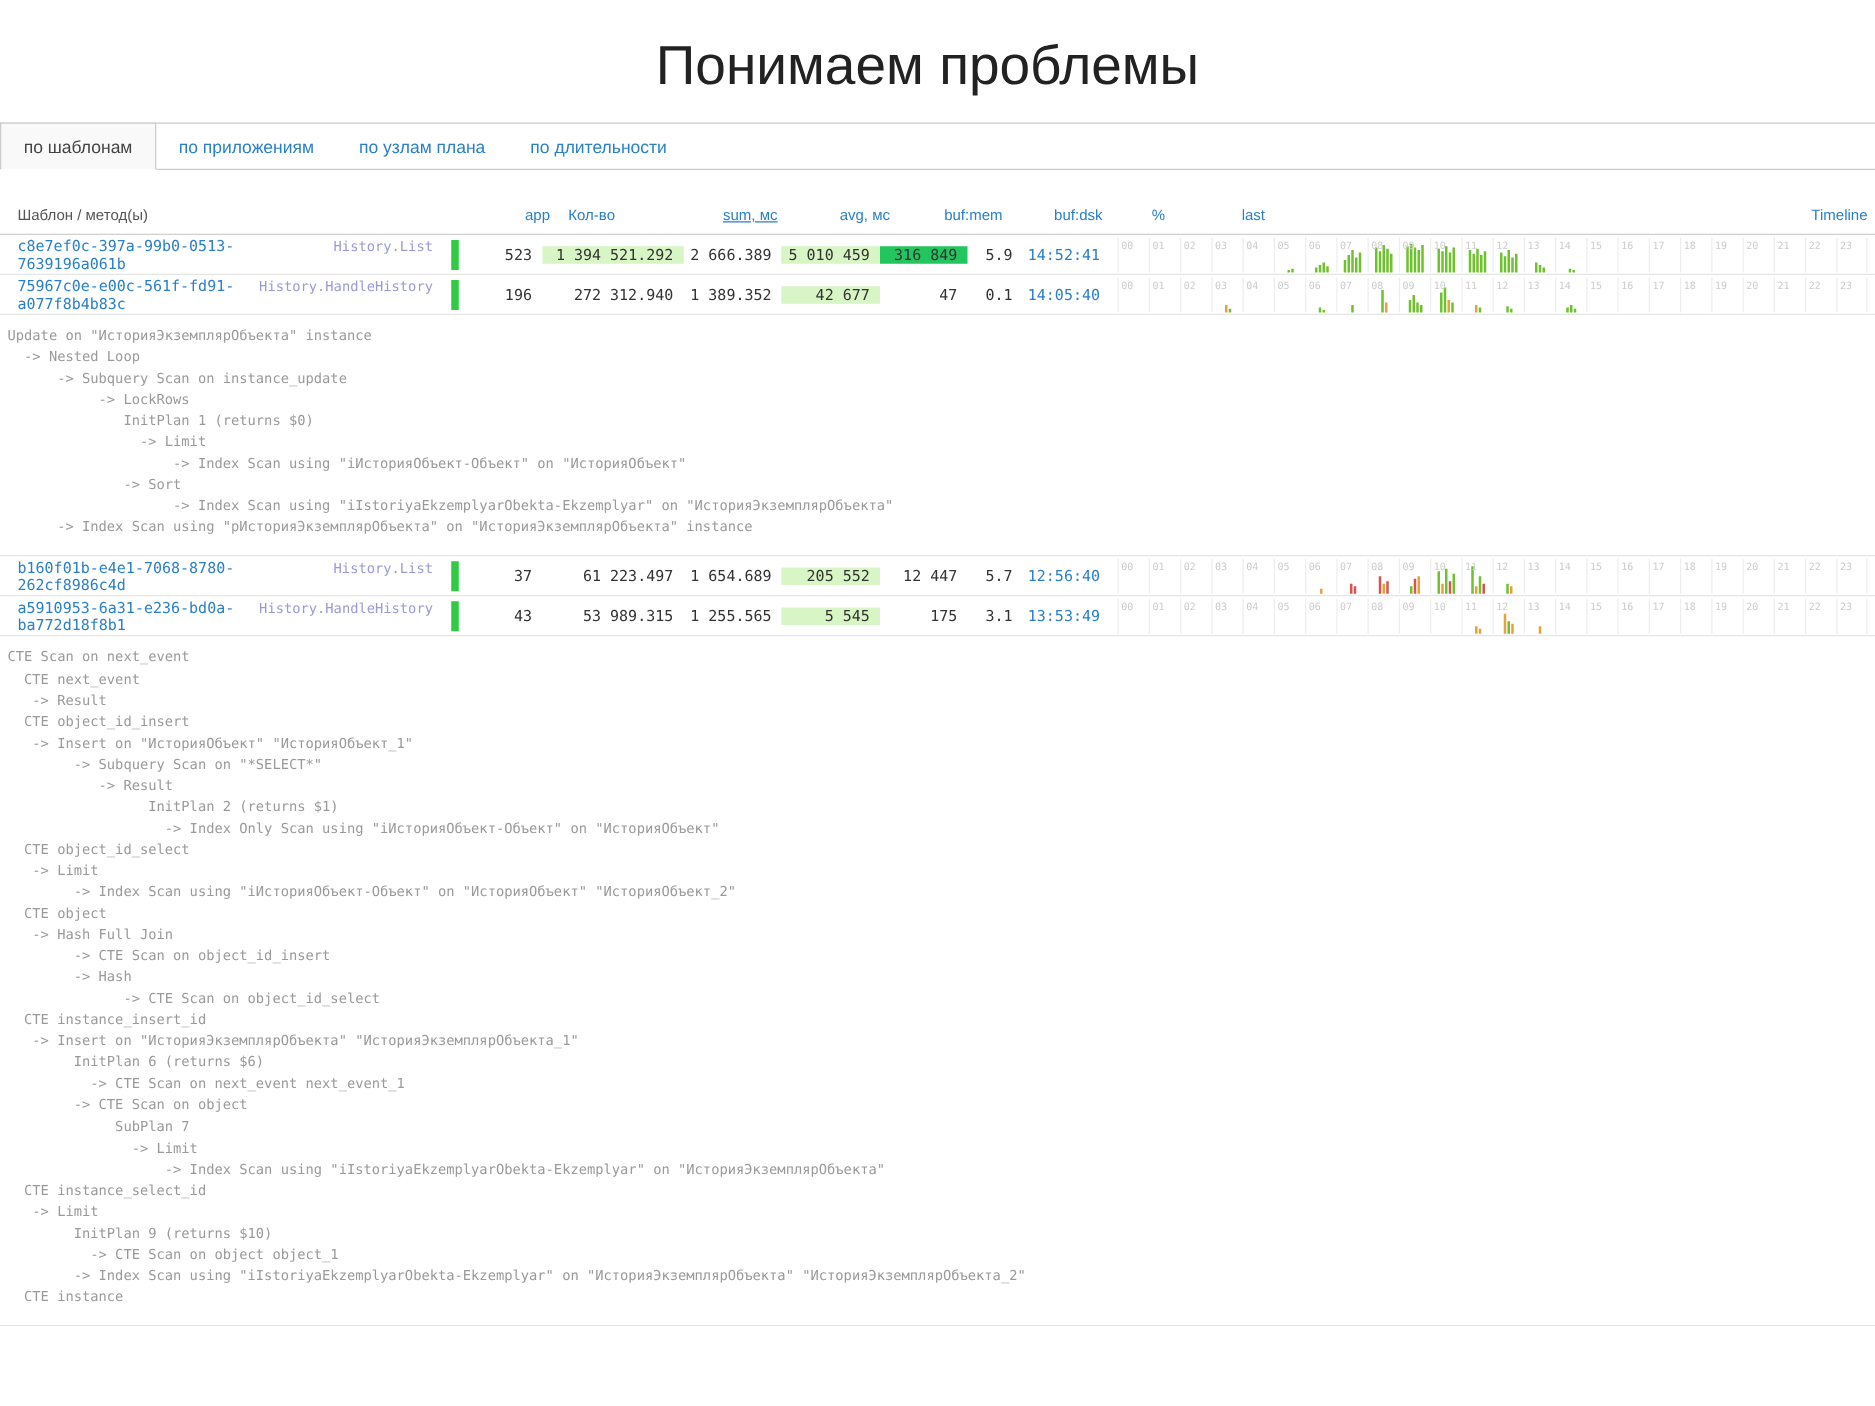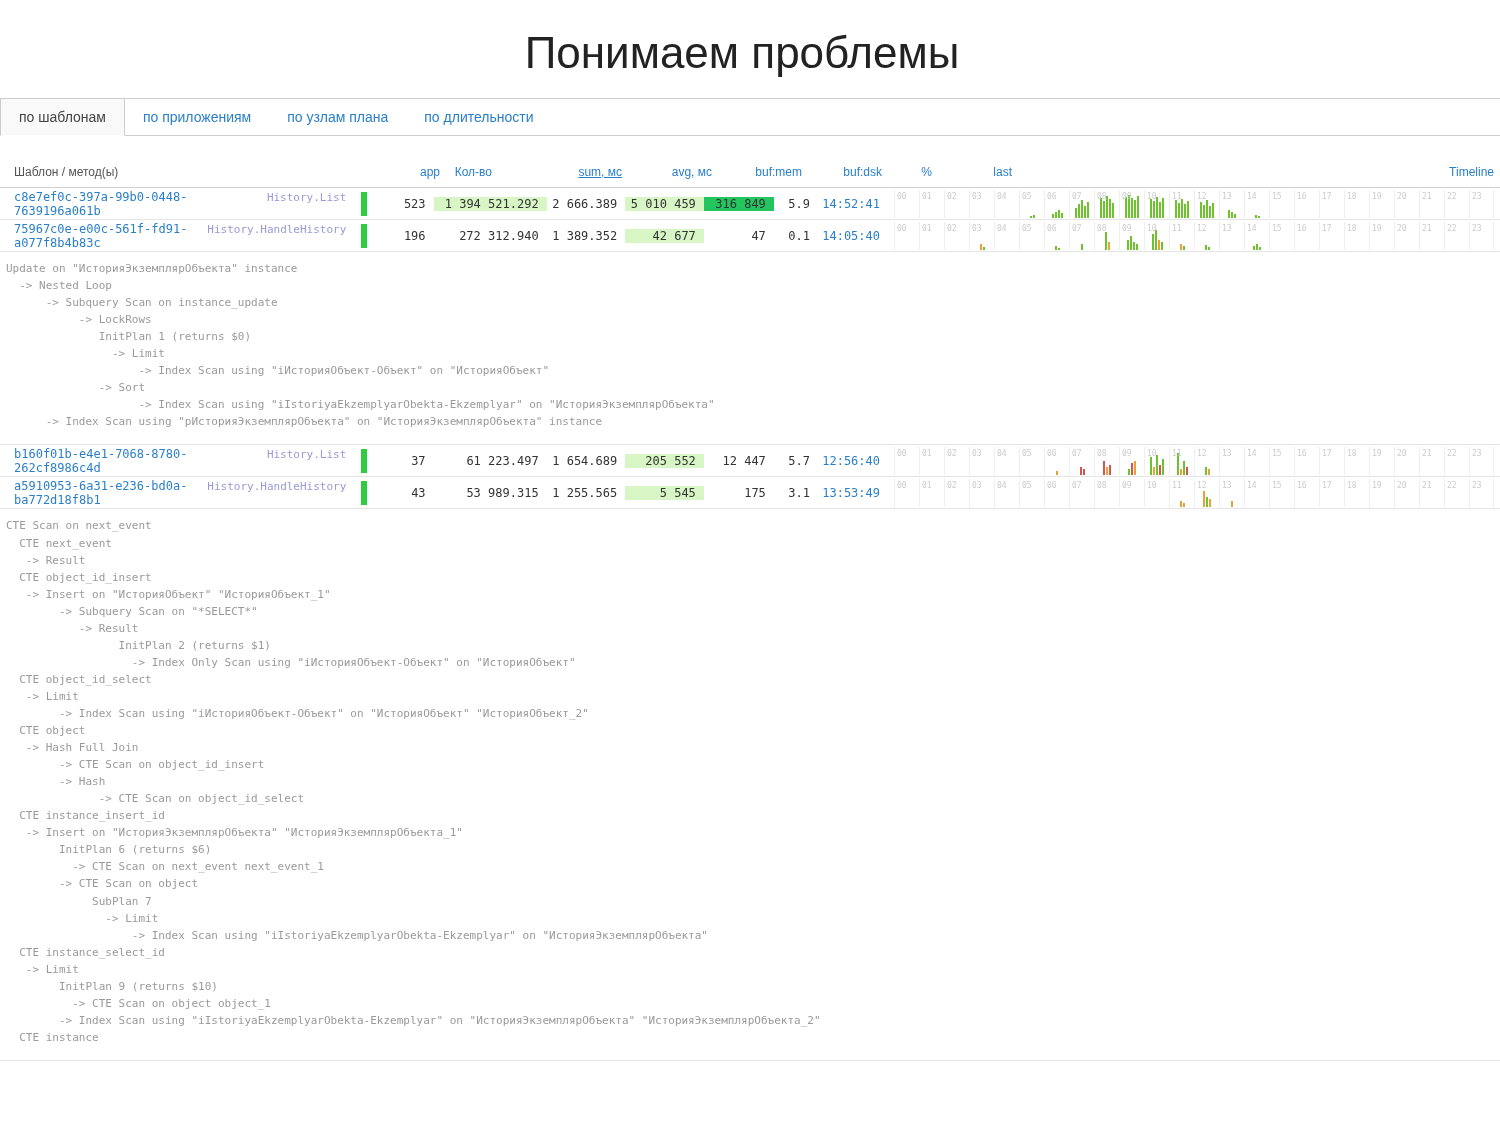--- a/index.html
+++ b/index.html
@@ -130,21 +130,21 @@
     <div class="col-bufmem">buf:mem</div>
     <div class="col-bufdsk">buf:dsk</div>
     <div class="col-pct">%</div>
     <div class="col-last">last</div>
     <div class="col-timeline" style="">Timeline</div>
   </div>
 
   <div id="rows">
       <div class="grid-row">
         <div class="col-template">
-          <span class="hash">c8e7ef0c-397a-99b0-0448-7639196a061b</span>
+          <span class="hash">c8e7ef0c-397a-99b0-0513-7639196a061b</span>
           <span class="method">History.List</span>
         </div>
         <div class="col-app">
           <div class="app-bar"></div>
         </div>
         <div class="col-count mono">523</div>
         <div class="col-sum mono hl-green">1 394 521.292</div>
         <div class="col-avg mono">2 666.389</div>
         <div class="col-bufmem mono hl-green">5 010 459</div>
         <div class="col-bufdsk mono hl-orange">316 849</div>

